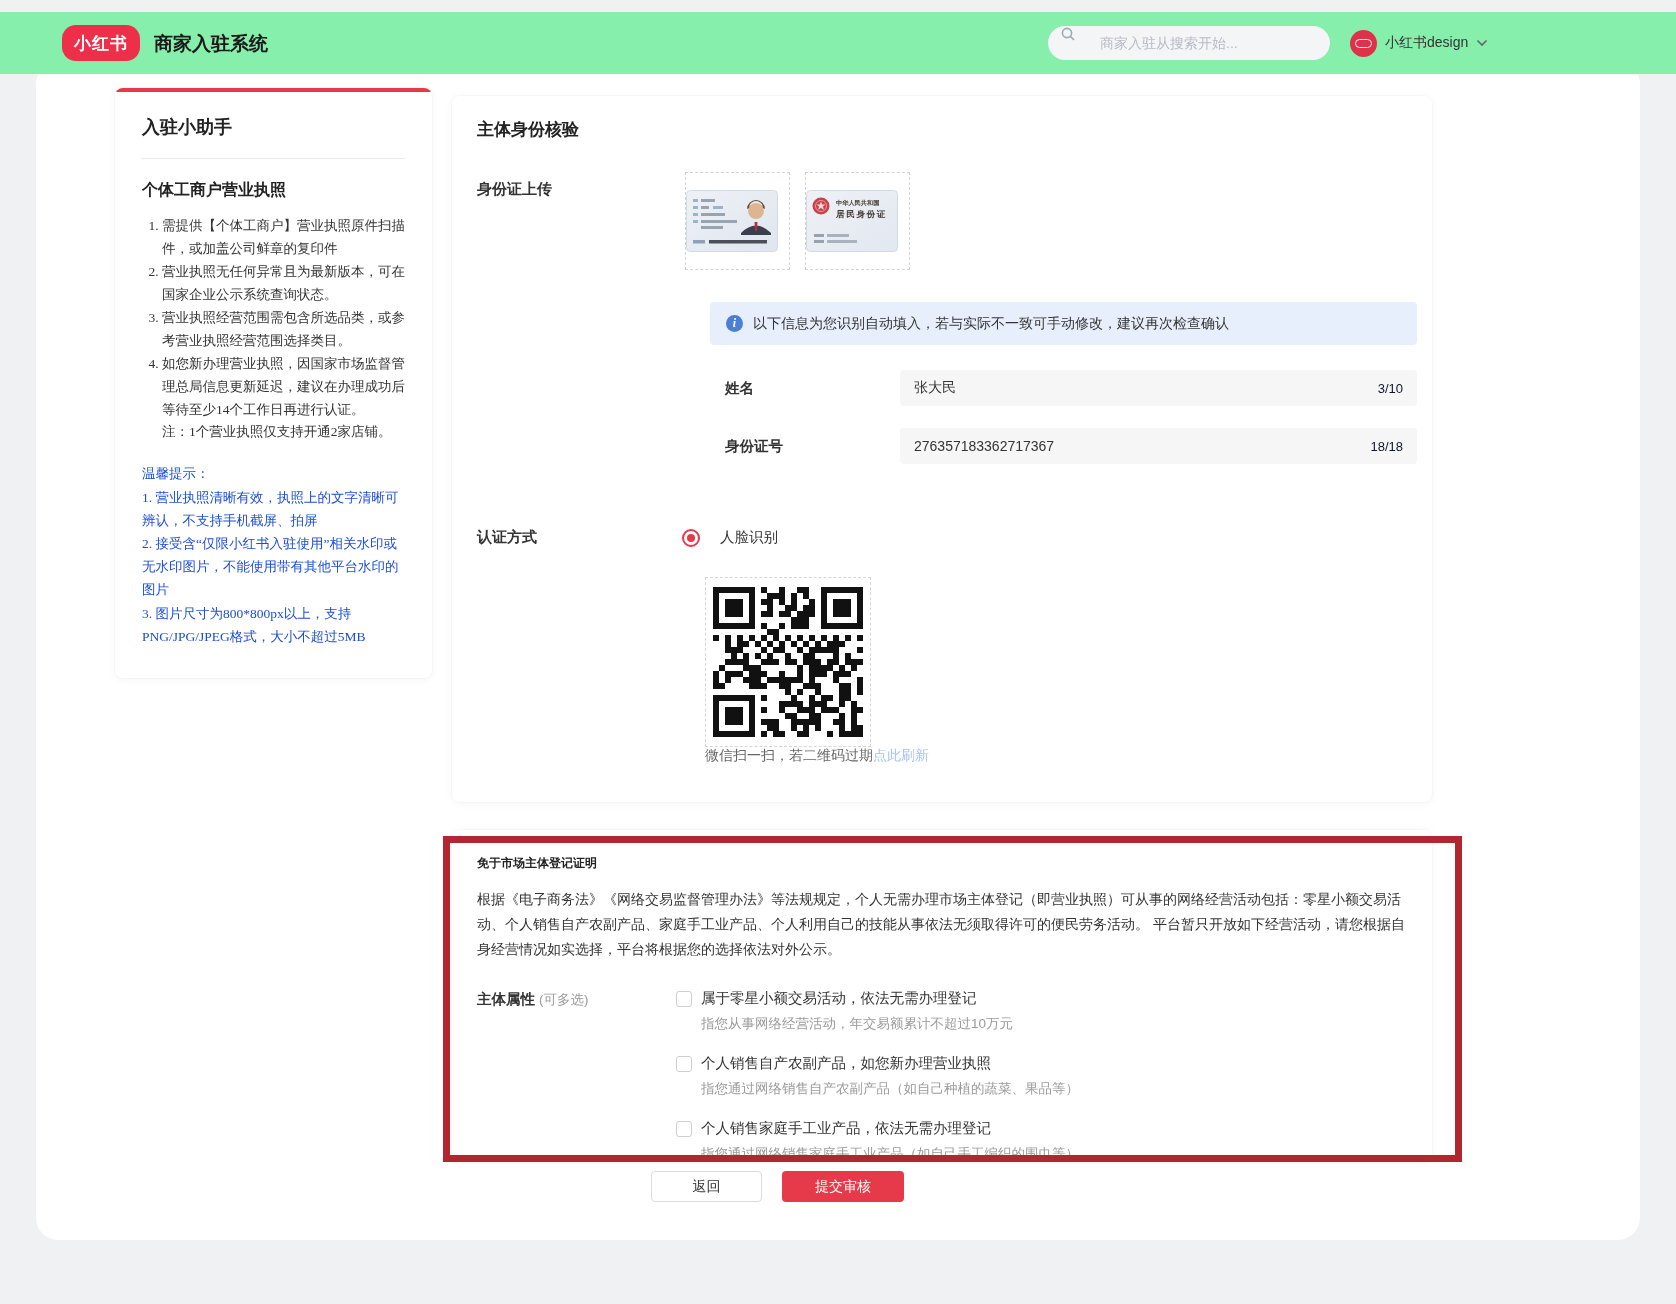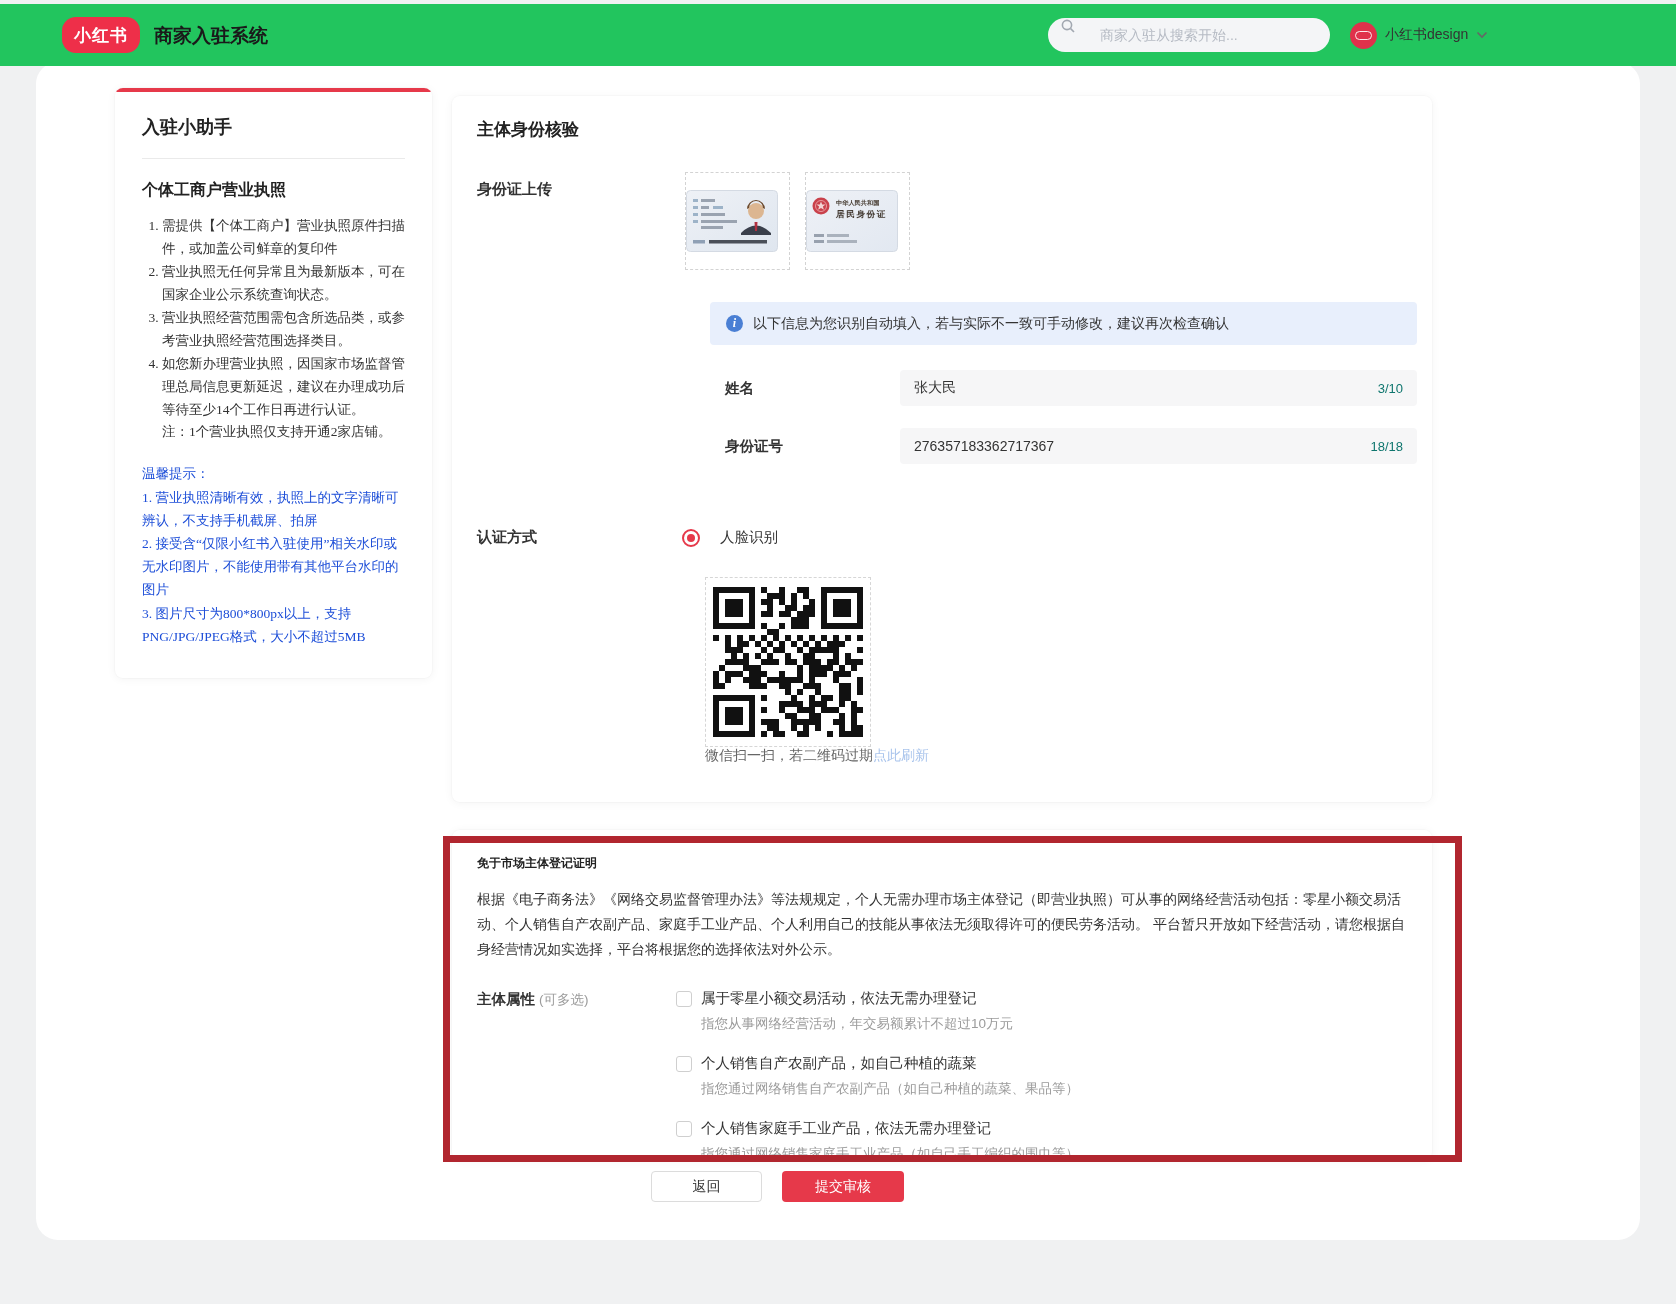--- a/index.html
+++ b/index.html
@@ -6,22 +6,22 @@
   html,body { width:1676px; height:1304px; }
   body {
     position:relative;
     background:#f0f1f2;
     font-family:"Liberation Sans","DejaVu Sans",sans-serif;
     color:#333;
     overflow:hidden;
   }
   
   .header {
-    position:absolute; left:0; top:4px; width:1676px; height:62px;
-    background:#22c55e; z-index:10;
+    position:absolute; left:0; top:12px; width:1676px; height:62px;
+    background:#86efac; z-index:10;
   }
   .logo-badge {
     position:absolute; left:62px; top:13px; width:78px; height:36px;
     background:#ee2f49; border-radius:14px;
     display:flex; align-items:center; justify-content:center;
     color:#fff; font-size:17px; font-weight:bold; letter-spacing:1px;
   }
   .app-title {
     position:absolute; left:154px; top:19px;
     font-size:19px; font-weight:bold; color:#1a1a1a;
@@ -95,21 +95,21 @@
   .field-row + .field-row { margin-top:22px; }
   .field-label { flex:none; width:175px; font-size:14.5px; font-weight:bold; color:#333; }
   .field-box {
     flex:1; height:36px; background:#f6f6f7; border-radius:4px;
     display:flex; align-items:center; padding:0 14px;
   }
   .field-box input {
     flex:1; border:none; outline:none; background:transparent;
     font-size:14px; color:#333; font-family:inherit;
   }
-  .field-counter { flex:none; font-size:13px; color:#0f766e; }
+  .field-counter { flex:none; font-size:13px; color:#0f172a; }
   .auth-row { margin-top:64px; align-items:center; }
   .radio-option { display:flex; align-items:center; gap:20px; cursor:pointer; }
   .radio {
     width:18px; height:18px; border-radius:50%; border:2px solid #e6394a;
     display:flex; align-items:center; justify-content:center; background:#fff;
   }
   .radio-dot { width:8px; height:8px; border-radius:50%; background:#e6394a; }
   .radio-label { font-size:14.5px; color:#333; }
   .qr-block { margin-left:228px; margin-top:30px; }
   .qr-box {
@@ -639,21 +639,21 @@
           <div class="option-main">
             <span class="checkbox"></span>
             <span class="option-label">属于零星小额交易活动，依法无需办理登记</span>
           </div>
           <div class="option-desc">指您从事网络经营活动，年交易额累计不超过10万元</div>
         </div>
 
         <div class="option">
           <div class="option-main">
             <span class="checkbox"></span>
-            <span class="option-label">个人销售自产农副产品，如自己种植的蔬菜</span>
+            <span class="option-label">个人销售自产农副产品，如您新办理营业执照</span>
           </div>
           <div class="option-desc">指您通过网络销售自产农副产品（如自己种植的蔬菜、果品等）</div>
         </div>
 
         <div class="option">
           <div class="option-main">
             <span class="checkbox"></span>
             <span class="option-label">个人销售家庭手工业产品，依法无需办理登记</span>
           </div>
           <div class="option-desc">指您通过网络销售家庭手工业产品（如自己手工编织的围巾等）</div>

